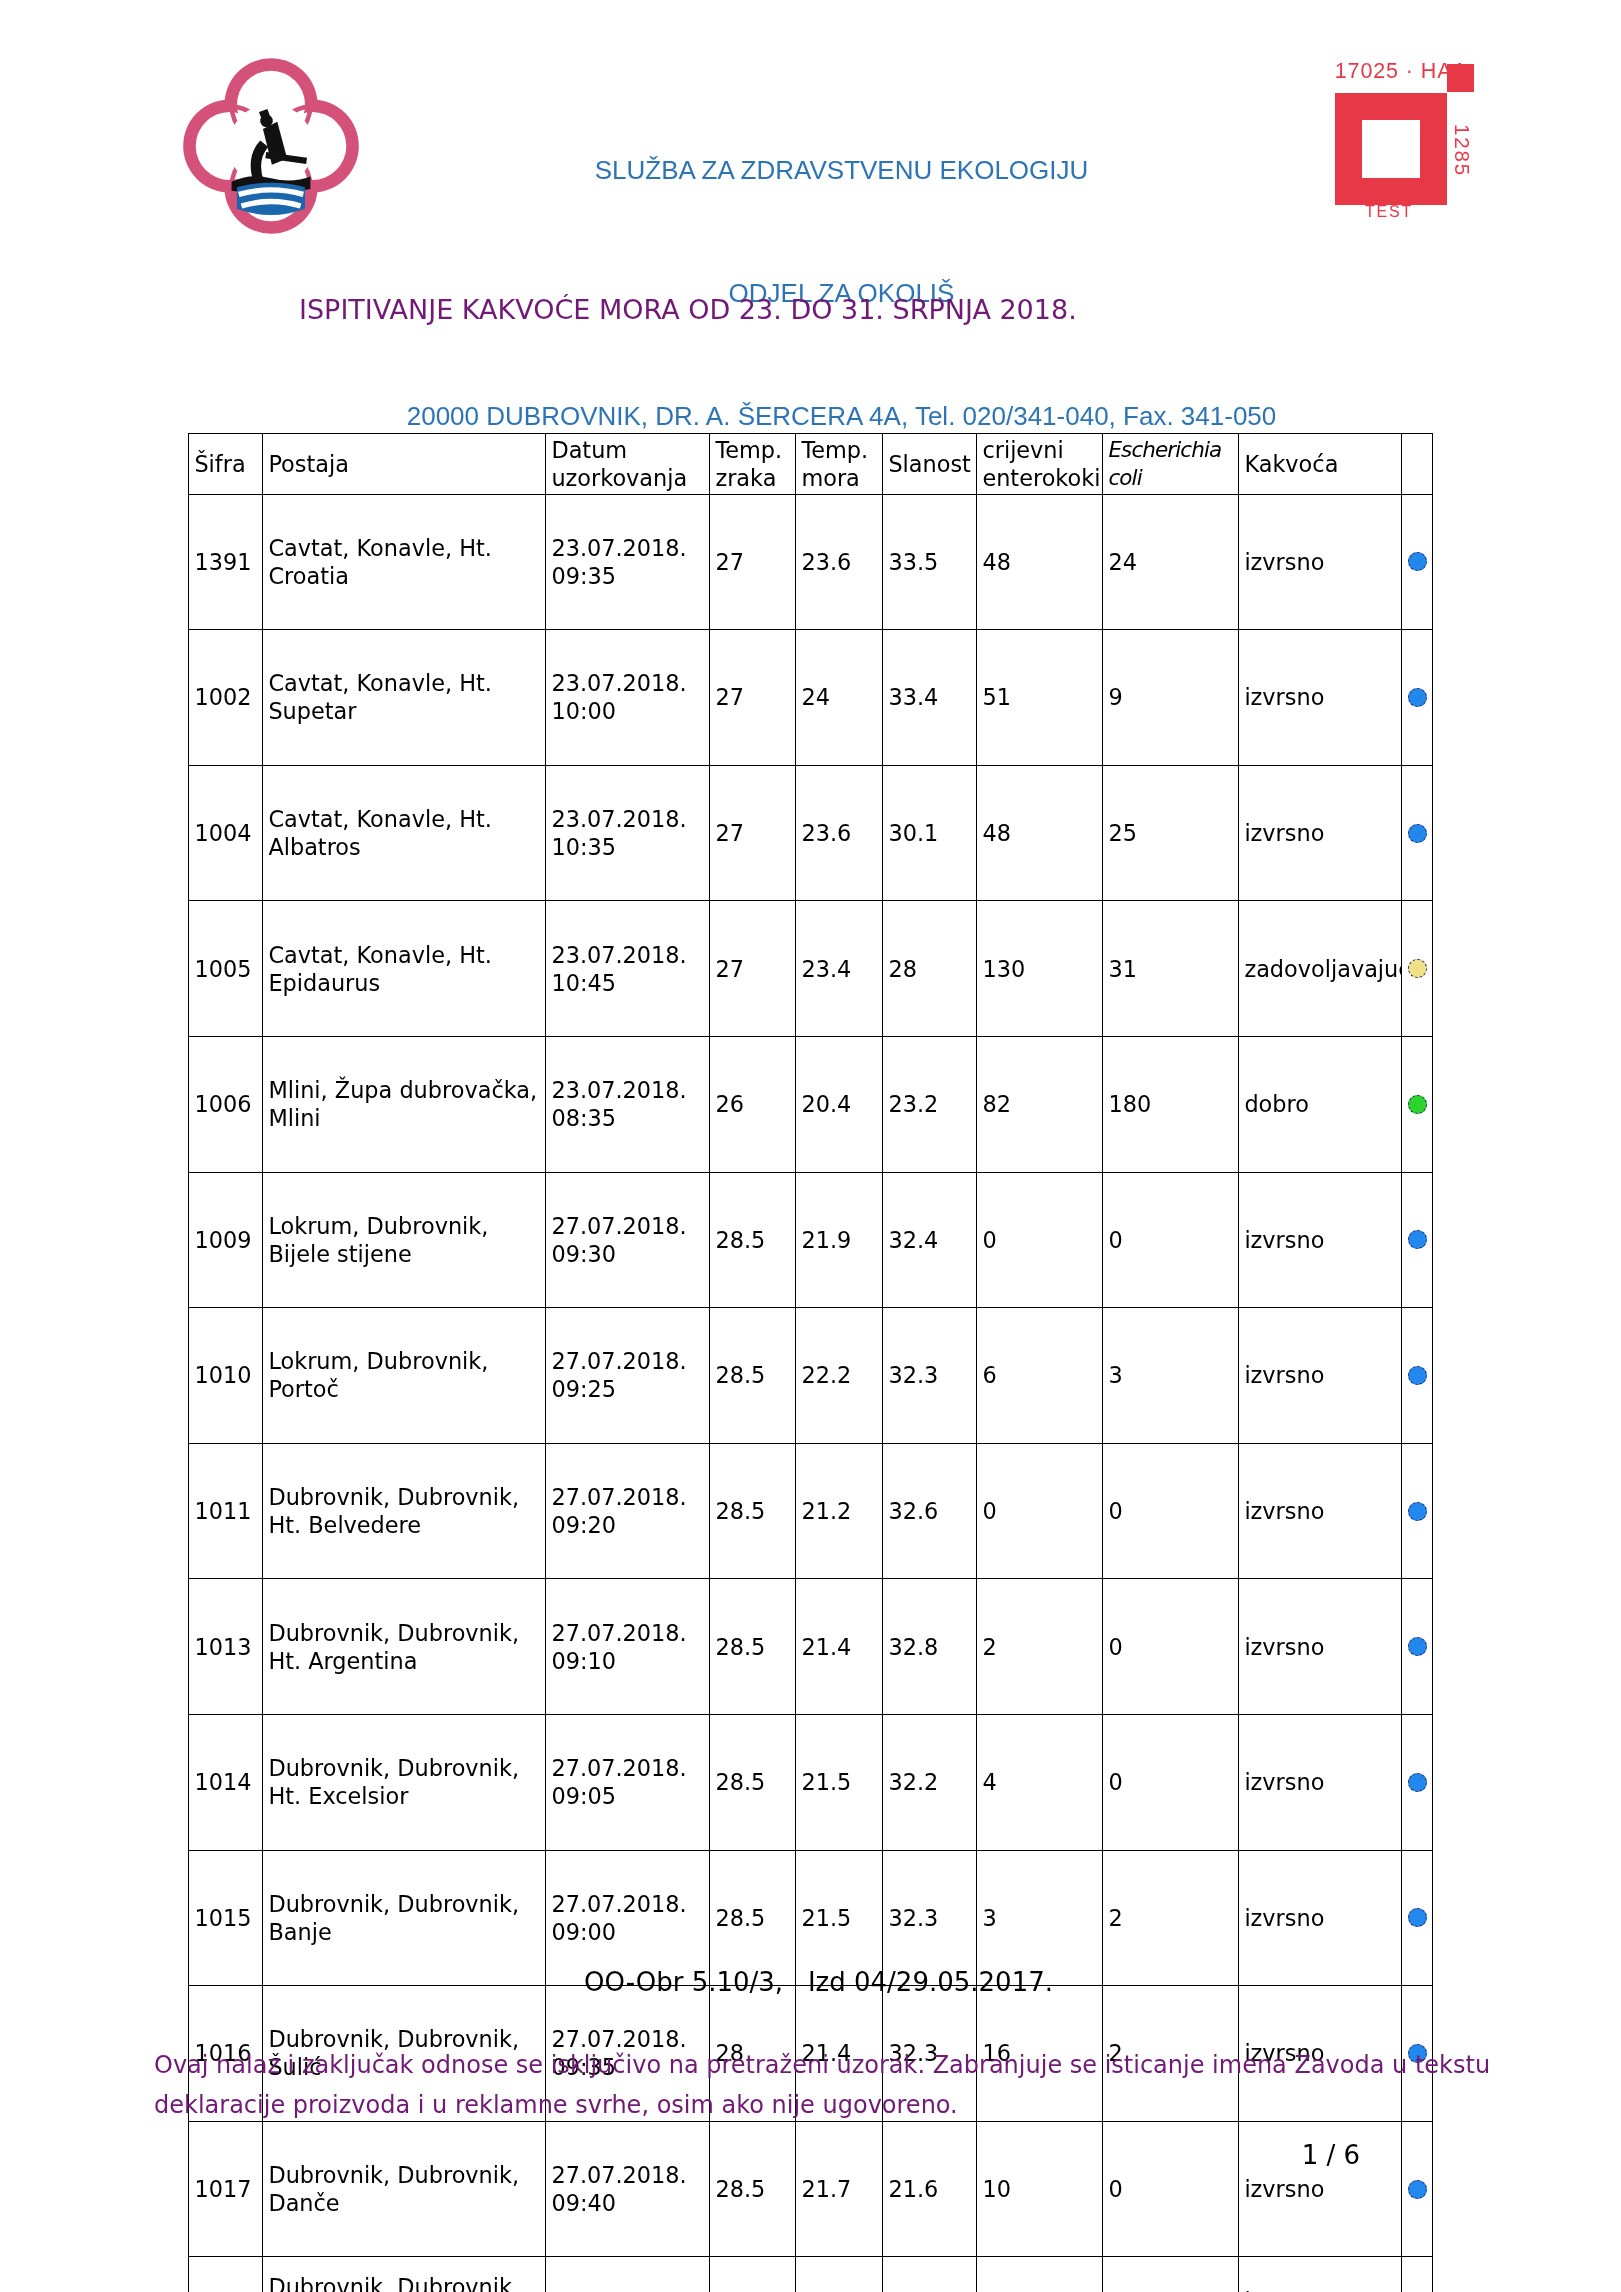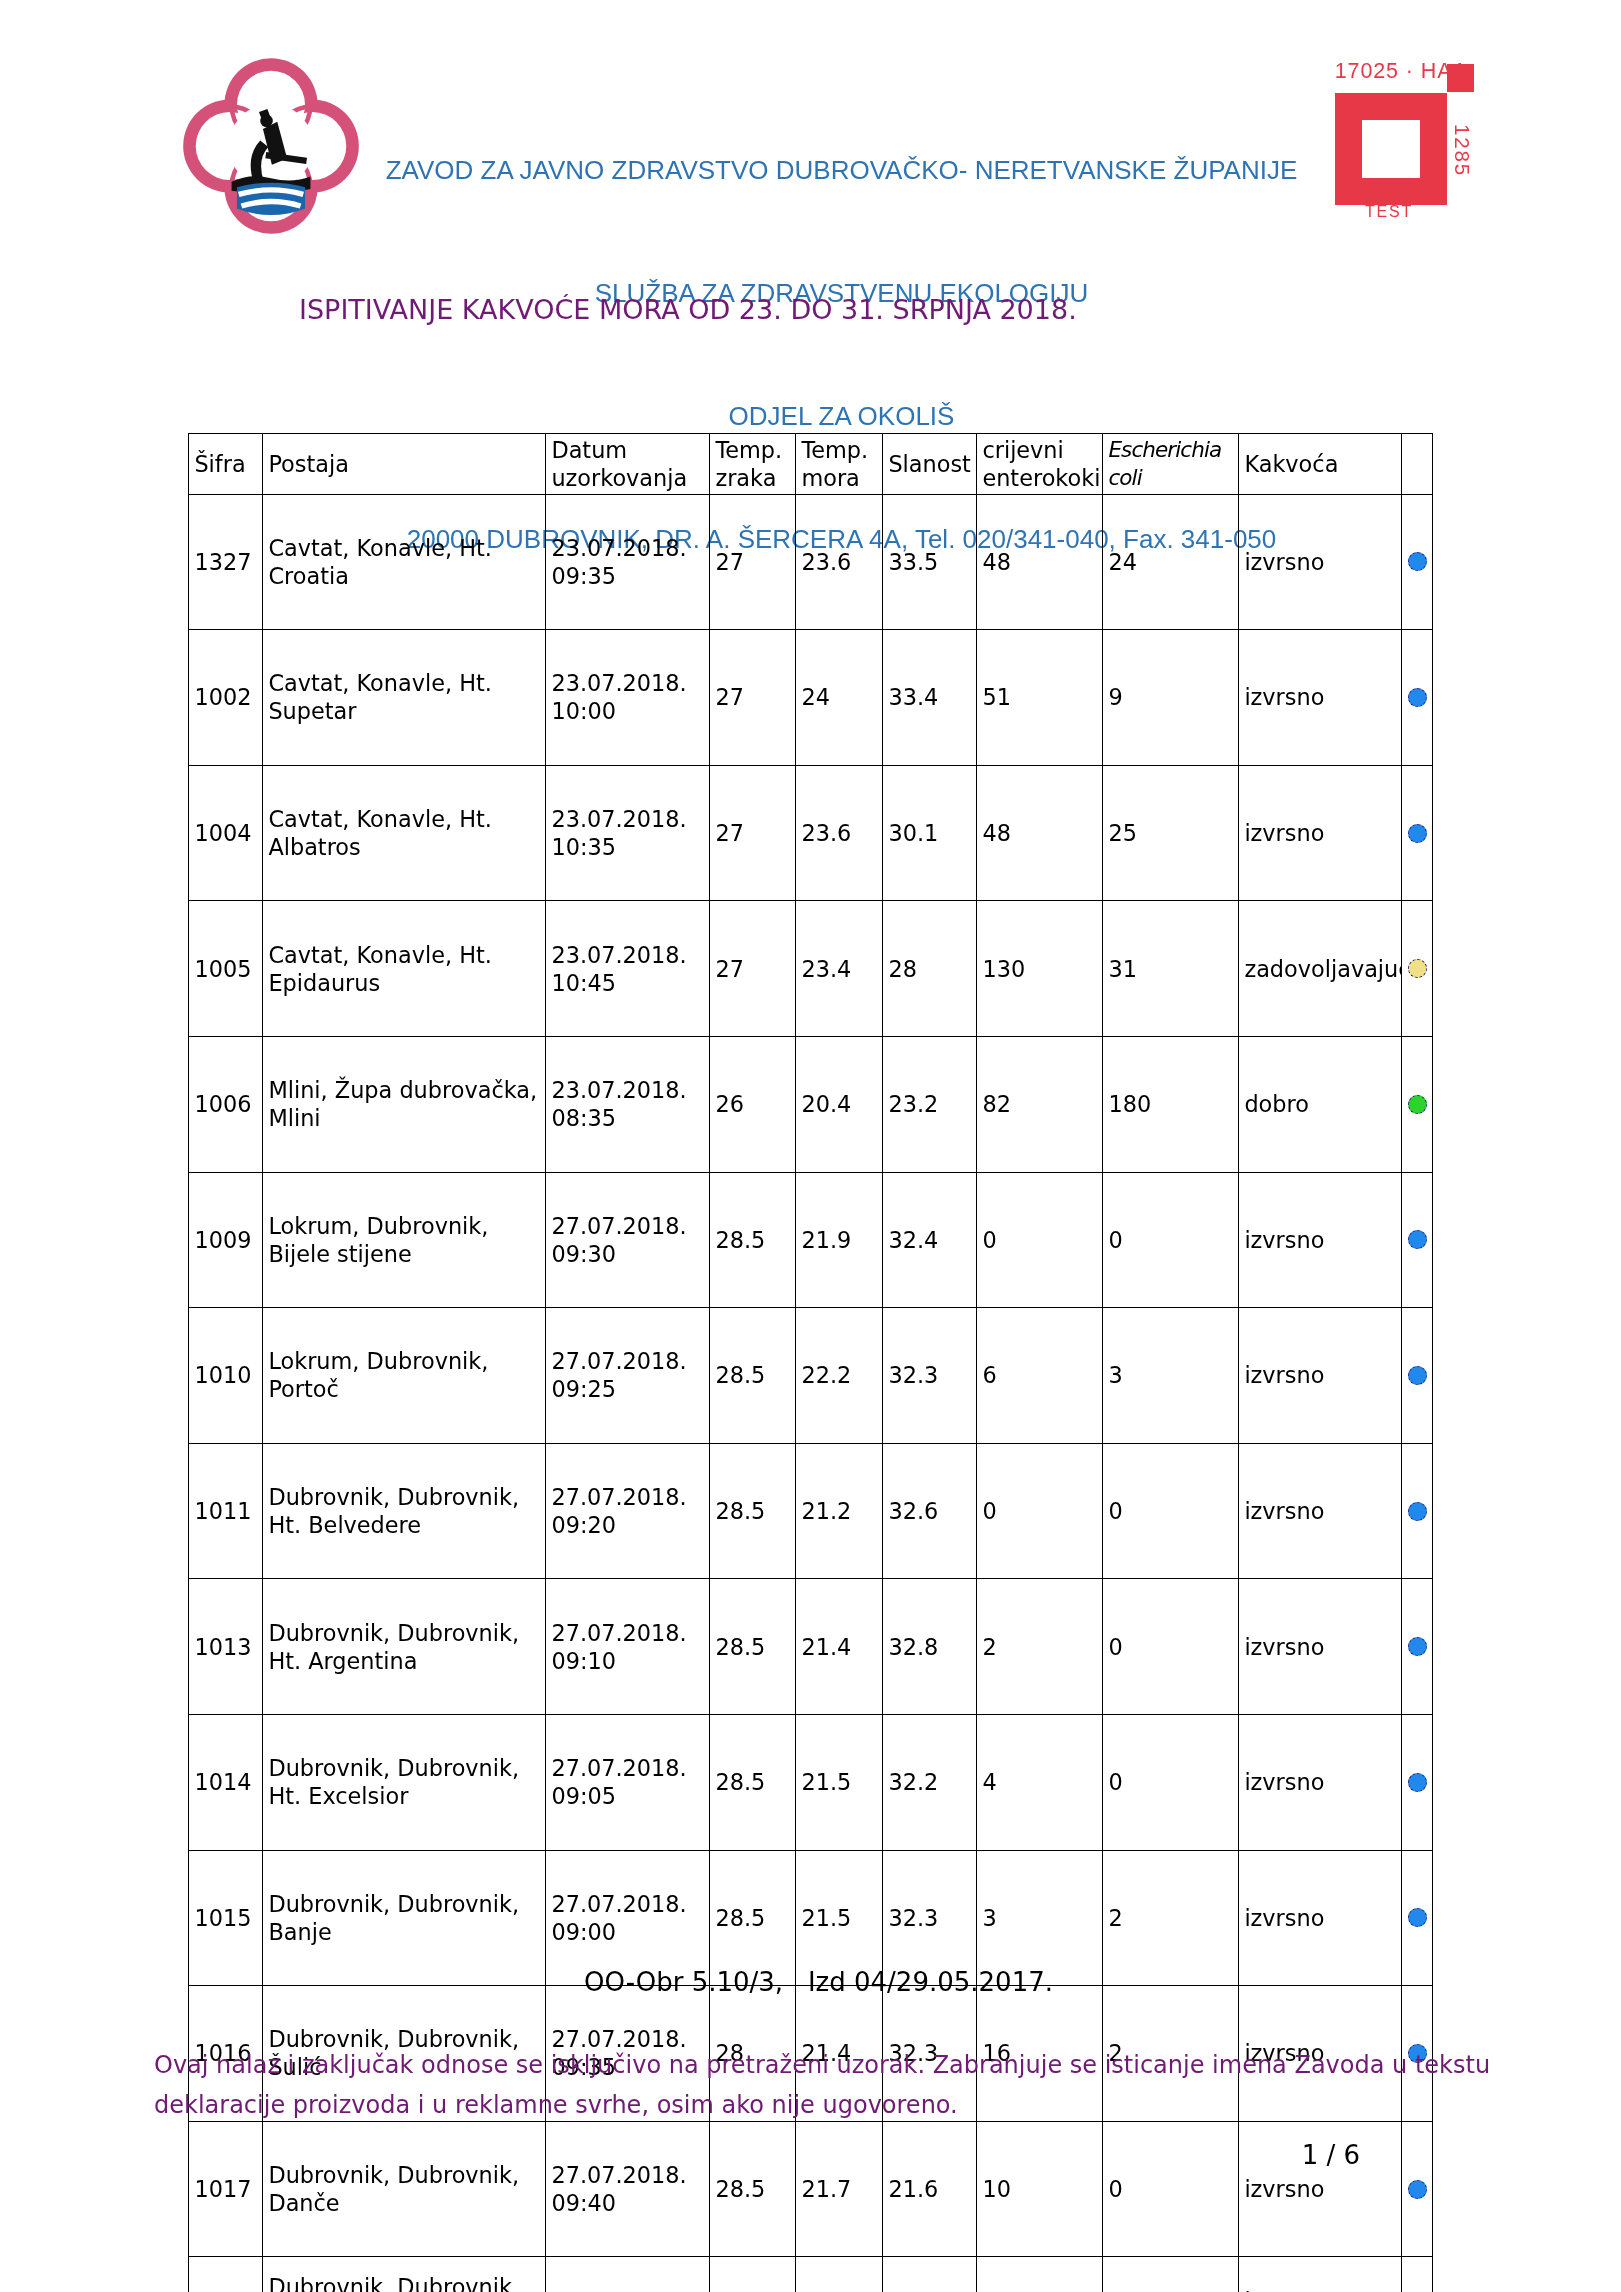--- a/index.html
+++ b/index.html
@@ -85,21 +85,20 @@
 
       <g>
         <path d="M68 152 Q106 142 144 152 L144 176 Q106 190 68 176 Z" fill="#1a67ad"></path>
         <path d="M70 160 Q106 150 142 160" fill="none" stroke="#ffffff" stroke-width="6"></path>
         <path d="M73 173 Q106 163 139 173" fill="none" stroke="#ffffff" stroke-width="6"></path>
       </g>
     </svg>
   </div>
 
   <div class="org-block">
-    <div>ZAVOD ZA JAVNO ZDRAVSTVO DUBROVAČKO- NERETVANSKE ŽUPANIJE</div>
     <div>SLUŽBA ZA ZDRAVSTVENU EKOLOGIJU</div>
     <div>ODJEL ZA OKOLIŠ</div>
     <div>20000 DUBROVNIK, DR. A. ŠERCERA 4A, Tel. 020/341-040, Fax. 341-050</div>
   </div>
 
   <div class="haa">
     <div class="haa-label">17025 · HAA</div>
     <div class="haa-sq">
       <div class="haa-sq-inner"></div>
     </div>
@@ -137,21 +136,21 @@
         <th>crijevni
 enterokoki</th>
         <th class="ecoli">Escherichia
 coli</th>
         <th>Kakvoća</th>
         <th></th>
       </tr>
     </thead>
     <tbody>
         <tr>
-      <td>1327</td>
+      <td>1391</td>
       <td>Cavtat, Konavle, Ht.
 Croatia</td>
       <td><div>23.07.2018.</div><div>09:35</div></td>
       <td>27</td>
       <td>23.6</td>
       <td>33.5</td>
       <td>48</td>
       <td>24</td>
       <td>izvrsno</td>
       <td class="c-status">

